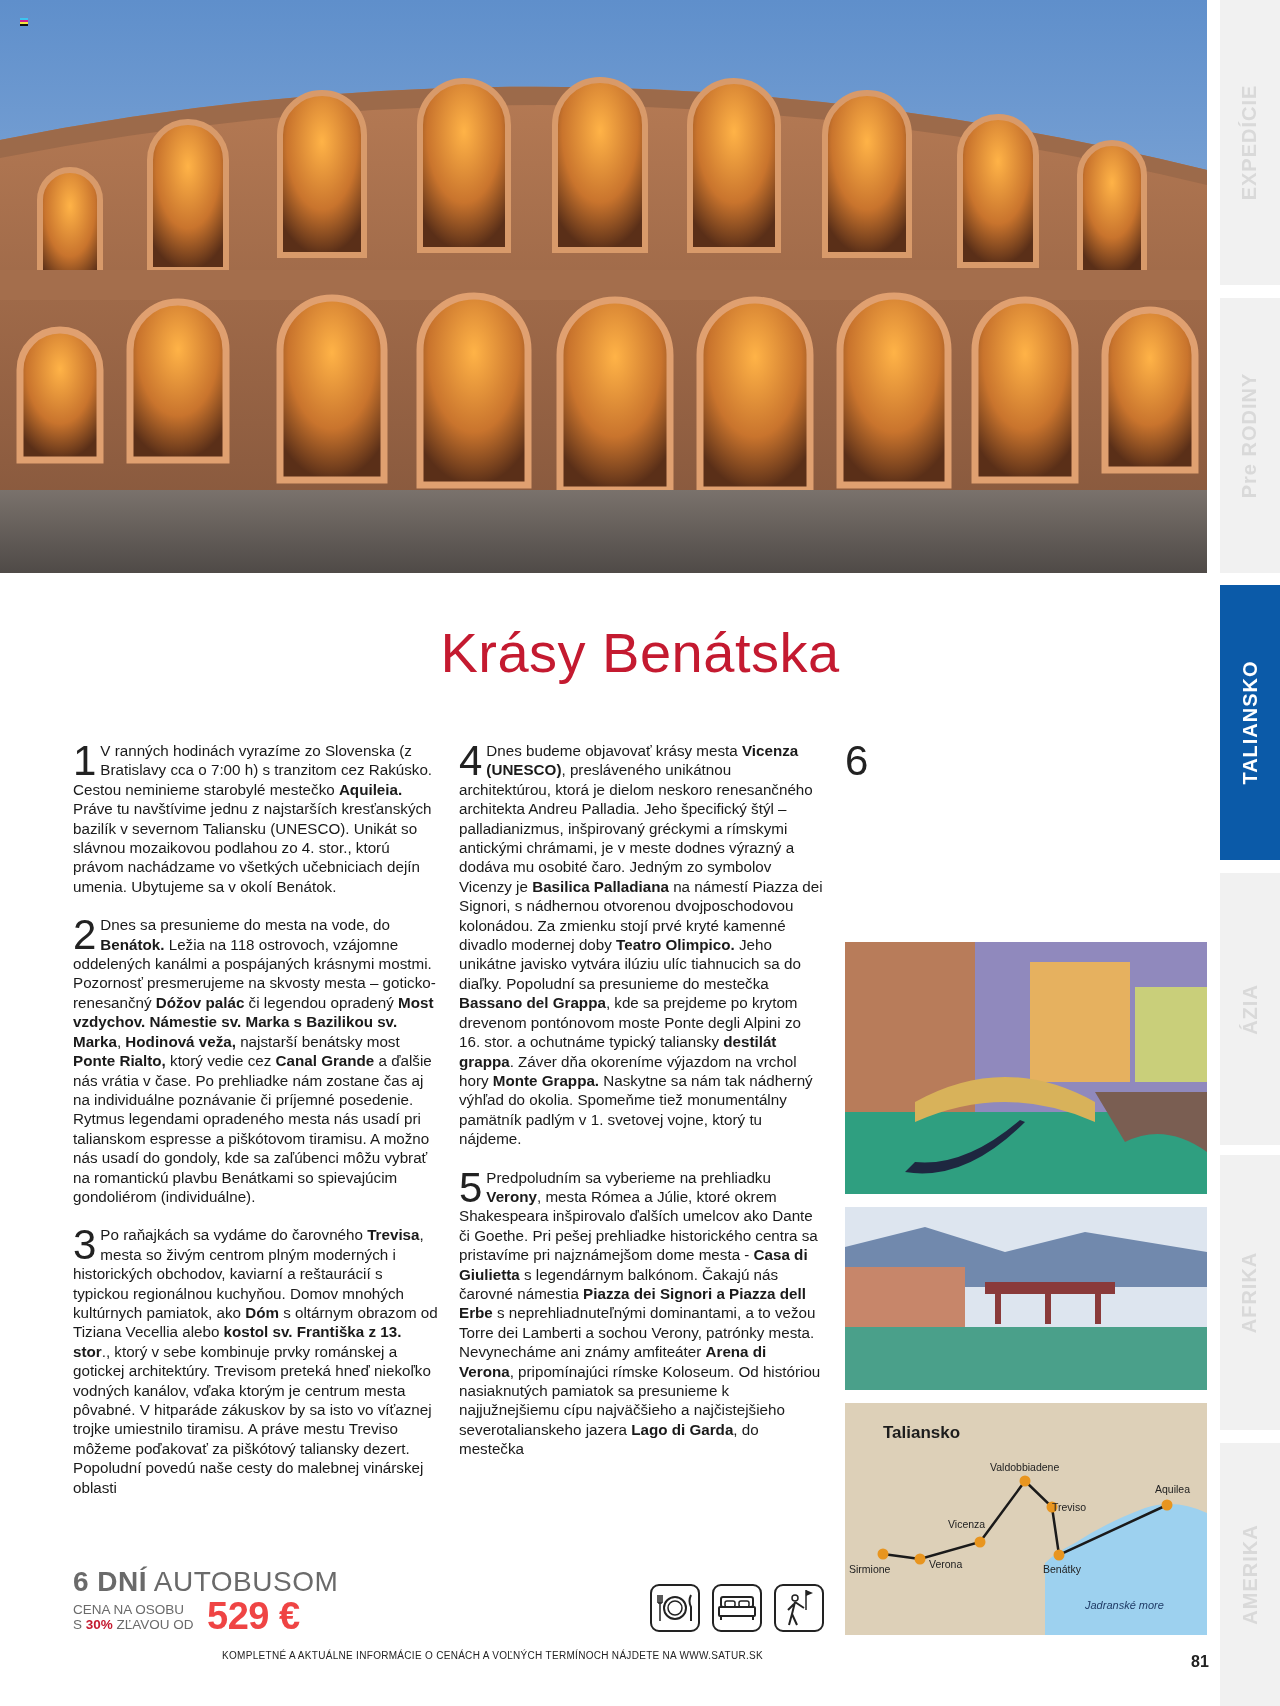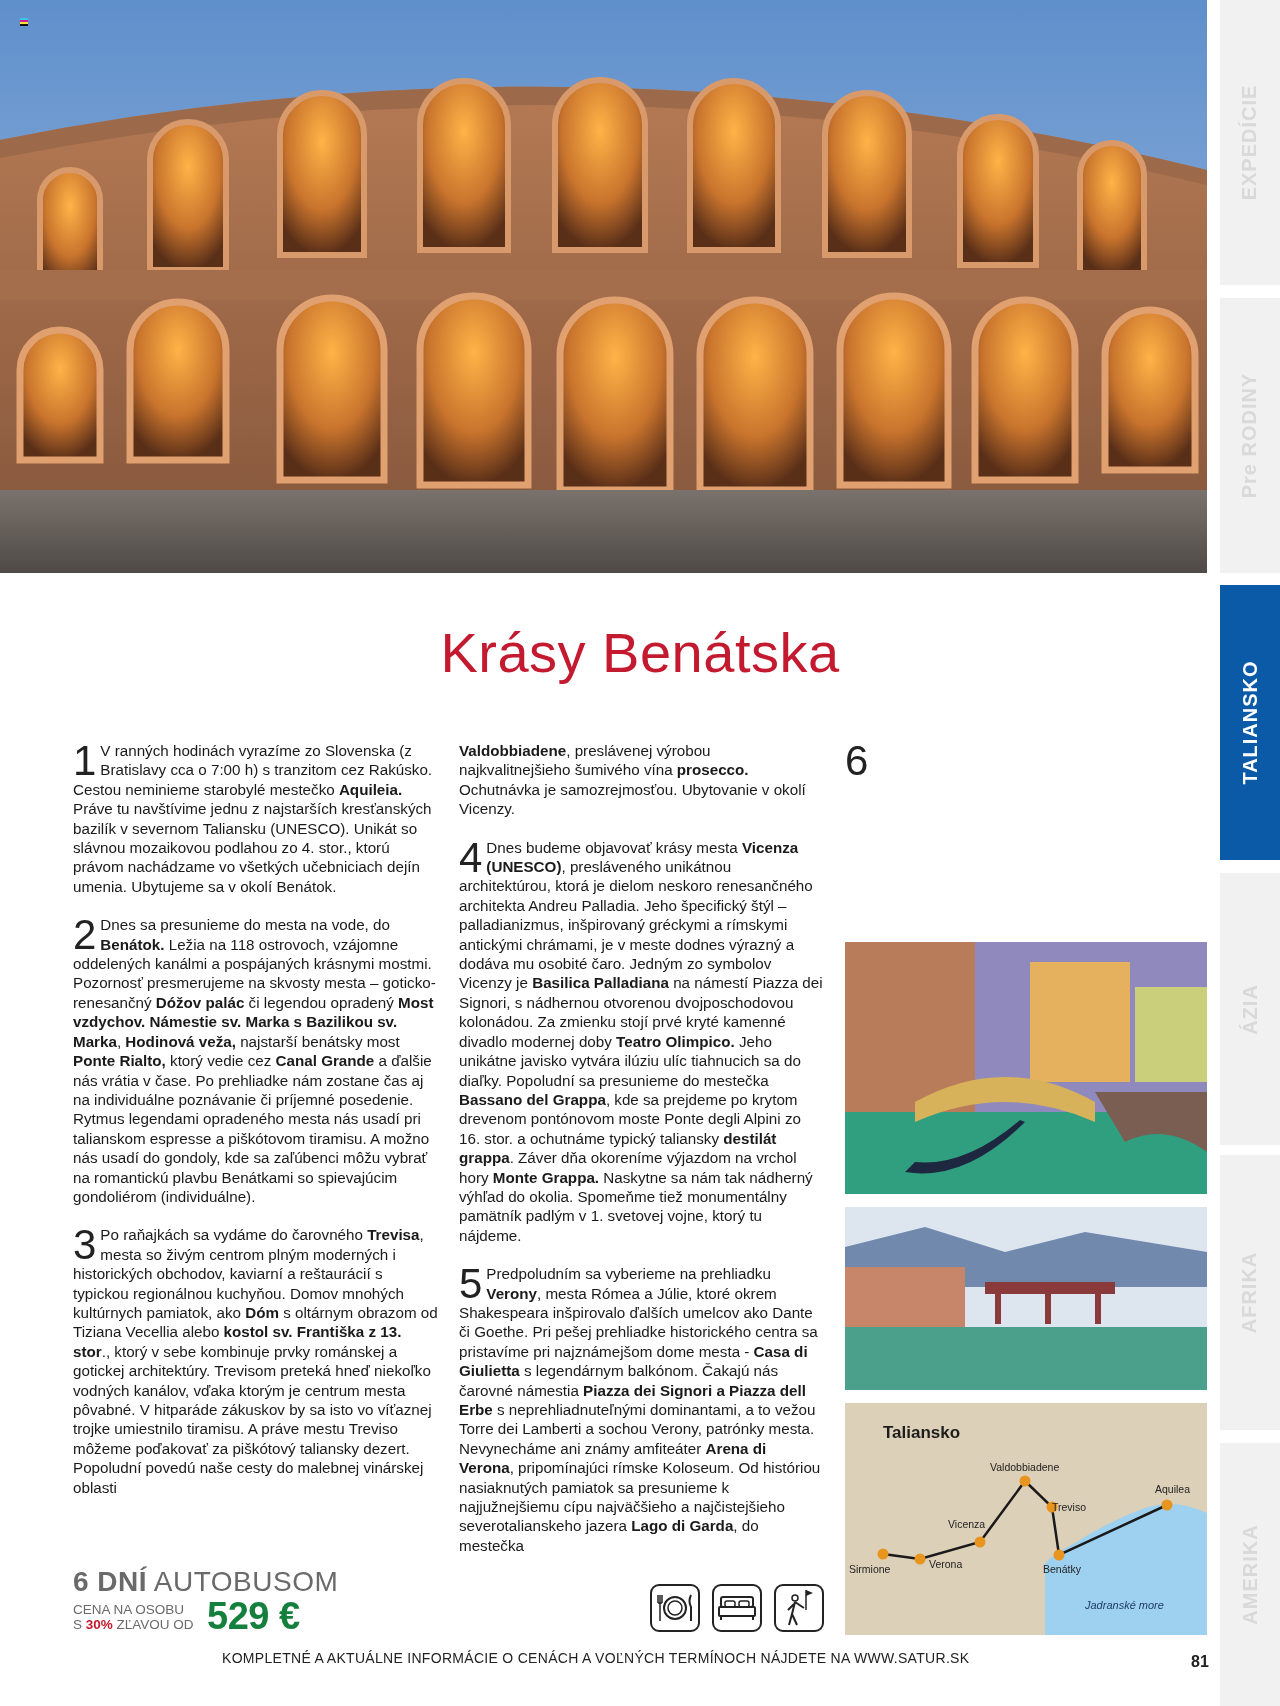--- a/index.html
+++ b/index.html
@@ -42,28 +42,28 @@
   .map svg { position: absolute; left: 0; top: 0; }
   .map-title { position: absolute; left: 38px; top: 20px; font-family: "Liberation Sans", sans-serif; font-weight: bold; font-size: 17px; color: #1d1d1d; }
   .city { position: absolute; font-family: "Liberation Sans", sans-serif; font-size: 10.5px; color: #222; white-space: nowrap; }
   .sea { position: absolute; left: 240px; top: 196px; font-family: "Liberation Sans", sans-serif; font-style: italic; font-size: 11px; color: #1f3b66; }
 
   
   .duration { position: absolute; left: 73px; top: 1566px; font-family: "Liberation Sans", sans-serif; font-size: 28px; color: #6a6a6a; letter-spacing: 0.5px; }
   .duration b { font-weight: bold; }
   .price-lbl { position: absolute; left: 73px; top: 1602px; font-family: "Liberation Sans", sans-serif; font-size: 13.5px; line-height: 15px; color: #6a6a6a; }
   .price-lbl .disc { color: #c41a30; font-weight: bold; }
-  .price { position: absolute; left: 207px; top: 1595px; font-family: "Liberation Sans", sans-serif; font-weight: bold; font-size: 38px; color: #15803d; letter-spacing: -0.5px; }
+  .price { position: absolute; left: 207px; top: 1595px; font-family: "Liberation Sans", sans-serif; font-weight: bold; font-size: 38px; color: #ef4444; letter-spacing: -0.5px; }
 
   
   .icons { position: absolute; left: 650px; top: 1584px; display: flex; gap: 12px; }
   .icon-box { width: 50px; height: 48px; border: 2px solid #222; border-radius: 9px; display: flex; align-items: center; justify-content: center; background: #fff; }
 
   
-  .footer { position: absolute; left: 222px; top: 1650px; font-family: "Liberation Sans", sans-serif; font-size: 14px; color: #222; letter-spacing: 0.3px; }
+  .footer { position: absolute; left: 222px; top: 1650px; font-family: "Liberation Sans", sans-serif; font-size: 10px; color: #222; letter-spacing: 0.3px; }
   .page-num { position: absolute; left: 1191px; top: 1653px; font-family: "Liberation Sans", sans-serif; font-weight: bold; font-size: 16px; color: #222; }
 </style>
 </head>
 <body>
 
 <div class="hero">
   <svg width="1207" height="573" viewBox="0 0 1207 573">
     <defs>
       <linearGradient id="sky" x1="0" y1="0" x2="0" y2="1">
         <stop offset="0" stop-color="#5f8fcb"></stop>
@@ -141,21 +141,20 @@
 </div>
 
 <h1 class="title">Krásy Benátska</h1>
 
 <div class="col col1">
   <div class="day"><span class="num">1</span><span>V ranných hodinách vyrazíme zo Slovenska (z Bratislavy cca o 7:00 h) s tranzitom cez Rakúsko. Cestou neminieme starobylé mestečko </span><b>Aquileia.</b><span> Práve tu navštívime jednu z najstarších kresťanských bazilík v severnom Taliansku (UNESCO). Unikát so slávnou mozaikovou podlahou zo 4. stor., ktorú právom nachádzame vo všetkých učebniciach dejín umenia. Ubytujeme sa v okolí Benátok.</span></div>
   <div class="day"><span class="num">2</span><span>Dnes sa presunieme do mesta na vode, do </span><b>Benátok.</b><span> Ležia na 118 ostrovoch, vzájomne oddelených kanálmi a pospájaných krásnymi mostmi. Pozornosť presmerujeme na skvosty mesta – goticko-renesančný </span><b>Dóžov palác</b><span> či legendou opradený </span><b>Most vzdychov. Námestie sv. Marka s Bazilikou sv. Marka</b><span>, </span><b>Hodinová veža,</b><span> najstarší benátsky most </span><b>Ponte Rialto,</b><span> ktorý vedie cez </span><b>Canal Grande</b><span> a ďalšie nás vrátia v čase. Po prehliadke nám zostane čas aj na individuálne poznávanie či príjemné posedenie. Rytmus legendami opradeného mesta nás usadí pri talianskom espresse a piškótovom tiramisu. A možno nás usadí do gondoly, kde sa zaľúbenci môžu vybrať na romantickú plavbu Benátkami so spievajúcim gondoliérom (individuálne).</span></div>
   <div class="day"><span class="num">3</span><span>Po raňajkách sa vydáme do čarovného </span><b>Trevisa</b><span>, mesta so živým centrom plným moderných i historických obchodov, kaviarní a reštaurácií s typickou regionálnou kuchyňou. Domov mnohých kultúrnych pamiatok, ako </span><b>Dóm</b><span> s oltárnym obrazom od Tiziana Vecellia alebo </span><b>kostol sv. Františka z 13. stor</b><span>., ktorý v sebe kombinuje prvky románskej a gotickej architektúry. Trevisom preteká hneď niekoľko vodných kanálov, vďaka ktorým je centrum mesta pôvabné. V hitparáde zákuskov by sa isto vo víťaznej trojke umiestnilo tiramisu. A práve mestu Treviso môžeme poďakovať za piškótový taliansky dezert. Popoludní povedú naše cesty do malebnej vinárskej oblasti </span></div>
 </div>
 <div class="col col2">
-  <div class="day"><b>Valdobbiadene</b><span>, preslávenej výrobou najkvalitnejšieho šumivého vína </span><b>prosecco.</b><span> Ochutnávka je samozrejmosťou. Ubytovanie v okolí Vicenzy.</span></div>
   <div class="day"><span class="num">4</span><span>Dnes budeme objavovať krásy mesta </span><b>Vicenza (UNESCO)</b><span>, presláveného unikátnou architektúrou, ktorá je dielom neskoro renesančného architekta Andreu Palladia. Jeho špecifický štýl – palladianizmus, inšpirovaný gréckymi a rímskymi antickými chrámami, je v meste dodnes výrazný a dodáva mu osobité čaro. Jedným zo symbolov Vicenzy je </span><b>Basilica Palladiana</b><span> na námestí Piazza dei Signori, s nádhernou otvorenou dvojposchodovou kolonádou. Za zmienku stojí prvé kryté kamenné divadlo modernej doby </span><b>Teatro Olimpico.</b><span> Jeho unikátne javisko vytvára ilúziu ulíc tiahnucich sa do diaľky. Popoludní sa presunieme do mestečka </span><b>Bassano del Grappa</b><span>, kde sa prejdeme po krytom drevenom pontónovom moste Ponte degli Alpini zo 16. stor. a ochutnáme typický taliansky </span><b>destilát grappa</b><span>. Záver dňa okoreníme výjazdom na vrchol hory </span><b>Monte Grappa.</b><span> Naskytne sa nám tak nádherný výhľad do okolia. Spomeňme tiež monumentálny pamätník padlým v 1. svetovej vojne, ktorý tu nájdeme.</span></div>
   <div class="day"><span class="num">5</span><span>Predpoludním sa vyberieme na prehliadku </span><b>Verony</b><span>, mesta Rómea a Júlie, ktoré okrem Shakespeara inšpirovalo ďalších umelcov ako Dante či Goethe. Pri pešej prehliadke historického centra sa pristavíme pri najznámejšom dome mesta - </span><b>Casa di Giulietta</b><span> s legendárnym balkónom. Čakajú nás čarovné námestia </span><b>Piazza dei Signori a Piazza dell Erbe</b><span> s neprehliadnuteľnými dominantami, a to vežou Torre dei Lamberti a sochou Verony, patrónky mesta. Nevynecháme ani známy amfiteáter </span><b>Arena di Verona</b><span>, pripomínajúci rímske Koloseum. Od históriou nasiaknutých pamiatok sa presunieme k najjužnejšiemu cípu najväčšieho a najčistejšieho severotalianskeho jazera </span><b>Lago di Garda</b><span>, do mestečka </span></div>
 </div>
 <div class="col col3">
   <div class="day"><span class="num">6</span></div>
 </div>
 
 <div class="photo photo1">
   <svg width="362" height="252" viewBox="0 0 362 252">
     <rect x="0" y="0" width="362" height="252" fill="#9089bd"></rect>

